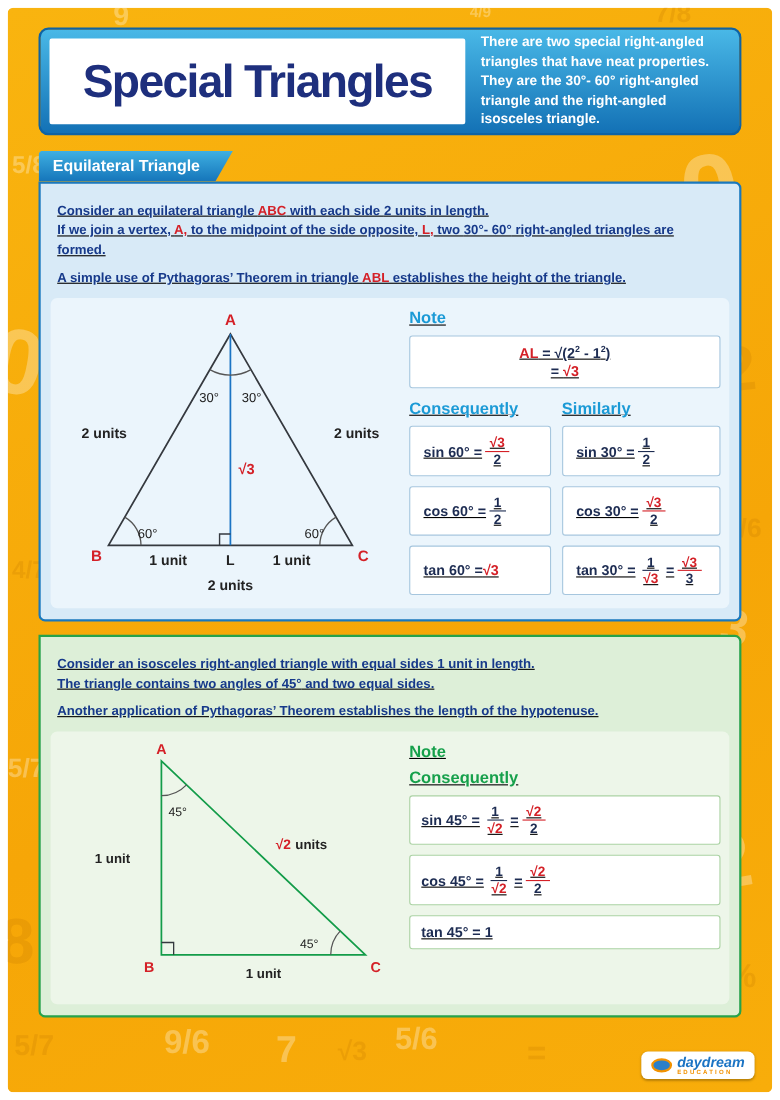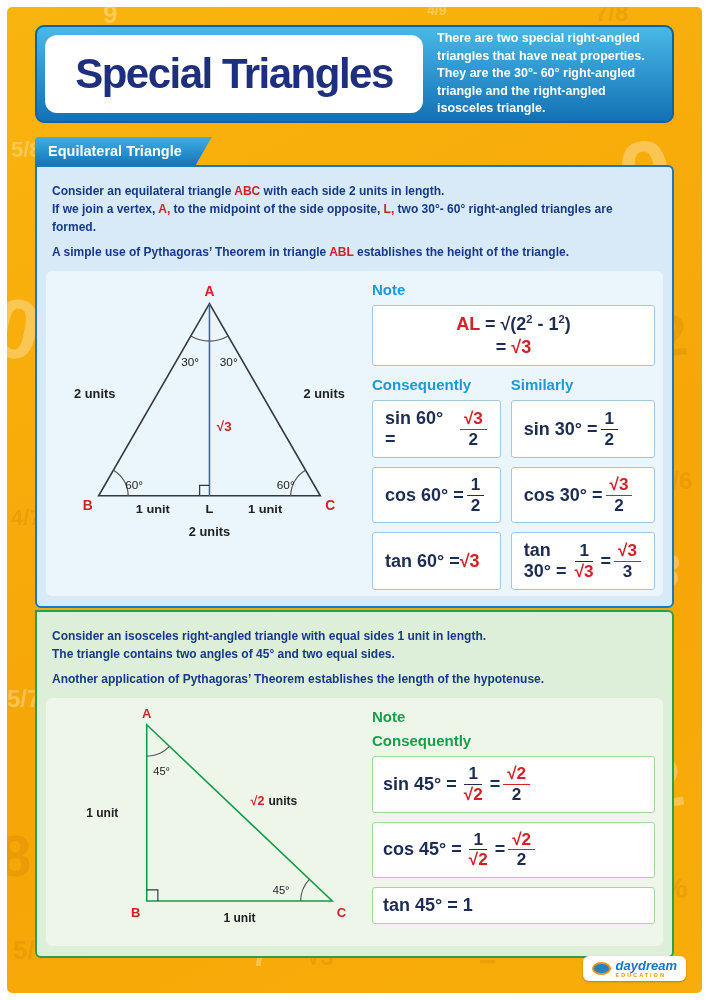--- a/index.html
+++ b/index.html
@@ -9,27 +9,27 @@
   .bg{position:absolute;inset:0;z-index:0;}
   .bg-glyph{position:absolute;font-weight:700;line-height:1;user-select:none;}
   .bg-glyph.light{color:rgba(255,255,255,0.30);}
   .bg-glyph.dark{color:rgba(198,122,0,0.25);}
   .content{position:relative;z-index:2;padding:18px 28px 0;}
 
   
   .band{display:flex;align-items:center;gap:14px;height:98px;box-sizing:border-box;
         background:linear-gradient(#49b8e7,#1371b5);border:2px solid #0f63a4;
         border-radius:9px;padding:8px 14px 8px 8px;margin-bottom:14px;}
-  .title-box{background:#ffffff;border-radius:12px;height:100%;flex:0 0 378px;
+  .title-box{background:#ffffff;border-radius:2px;height:100%;flex:0 0 378px;
              display:flex;align-items:center;justify-content:center;}
   .title-box h1{margin:0;font-size:42px;font-weight:700;letter-spacing:-1.5px;color:#1e2f7d;}
   .intro{flex:1;margin:0;color:#ffffff;font-weight:700;font-size:12.5px;line-height:1.4;}
 
   
-  .sec{margin-bottom:2px;}
+  .sec{margin-bottom:12px;text-decoration:underline;}
   .banner{display:inline-block;color:#fff;font-weight:700;font-size:14.5px;
           padding:6px 30px 6px 13px;border-radius:4px 0 0 0;
           clip-path:polygon(0 0,100% 0,calc(100% - 16px) 100%,0 100%);
           position:relative;z-index:3;margin-bottom:0;vertical-align:bottom;}
   .blue-banner{background:linear-gradient(#3fb0e2,#1575ba);}
   .green-banner{background:linear-gradient(#43b94f,#0b9b46);}
   .panel{border:2px solid;border-radius:0 6px 6px 6px;padding:8px 9px 10px;}
   .blue-panel{border-color:#1a78bd;background:#d8eaf7;}
   .green-panel{border-color:#27a24b;background:#ddefd8;}
 
@@ -42,21 +42,21 @@
   .green-panel .panel-body{background:#edf6e9;}
 
   .diagram{flex:0 0 306px;}
   .diagram svg{display:block;}
   .facts{flex:1;display:flex;flex-direction:column;gap:7px;min-width:0;}
   .facts-head{font-weight:700;font-size:15px;}
   .blue-panel .facts-head{color:#1b9ad6;}
   .green-panel .facts-head{color:#16a04b;}
 
   .fbox{background:#fff;border:1px solid #a6c6de;border-radius:3px;display:flex;align-items:center;
-        justify-content:center;padding:7px 10px;color:#1d2c52;font-weight:700;font-size:18px;min-height:28px;box-sizing:border-box;}
+        justify-content:center;padding:7px 10px;color:#1d2c52;font-weight:700;font-size:13px;min-height:28px;box-sizing:border-box;}
   .green-panel .fbox{border-color:#abd2a4;}
   .fbox.wide{flex-direction:column;gap:2px;}
   .heads2{display:grid;grid-template-columns:1fr 1.12fr;gap:10px;margin-top:3px;}
   .grid2{display:grid;grid-template-columns:1fr 1.12fr;gap:9px 10px;}
   .grid2 .fbox{justify-content:flex-start;padding-left:12px;}
   .stack{display:flex;flex-direction:column;gap:9px;}
   .stack .fbox{justify-content:flex-start;}
 
   .frac{display:inline-flex;flex-direction:column;align-items:center;vertical-align:middle;
         margin:0 3px;line-height:1.15;font-size:0.95em;}

